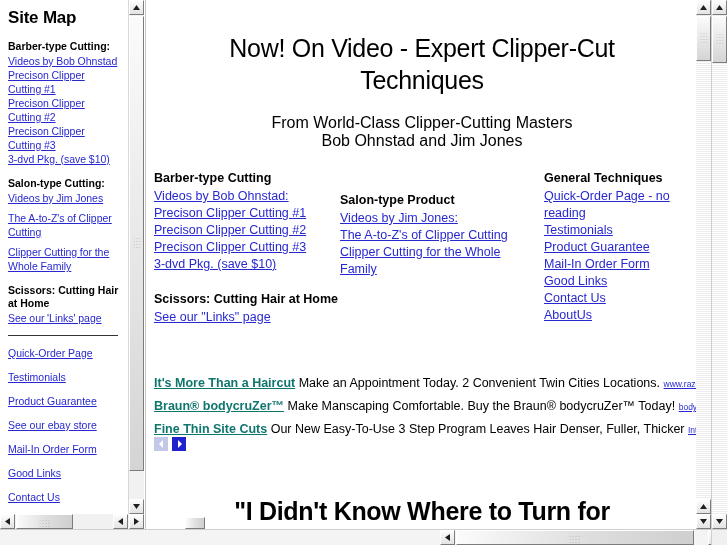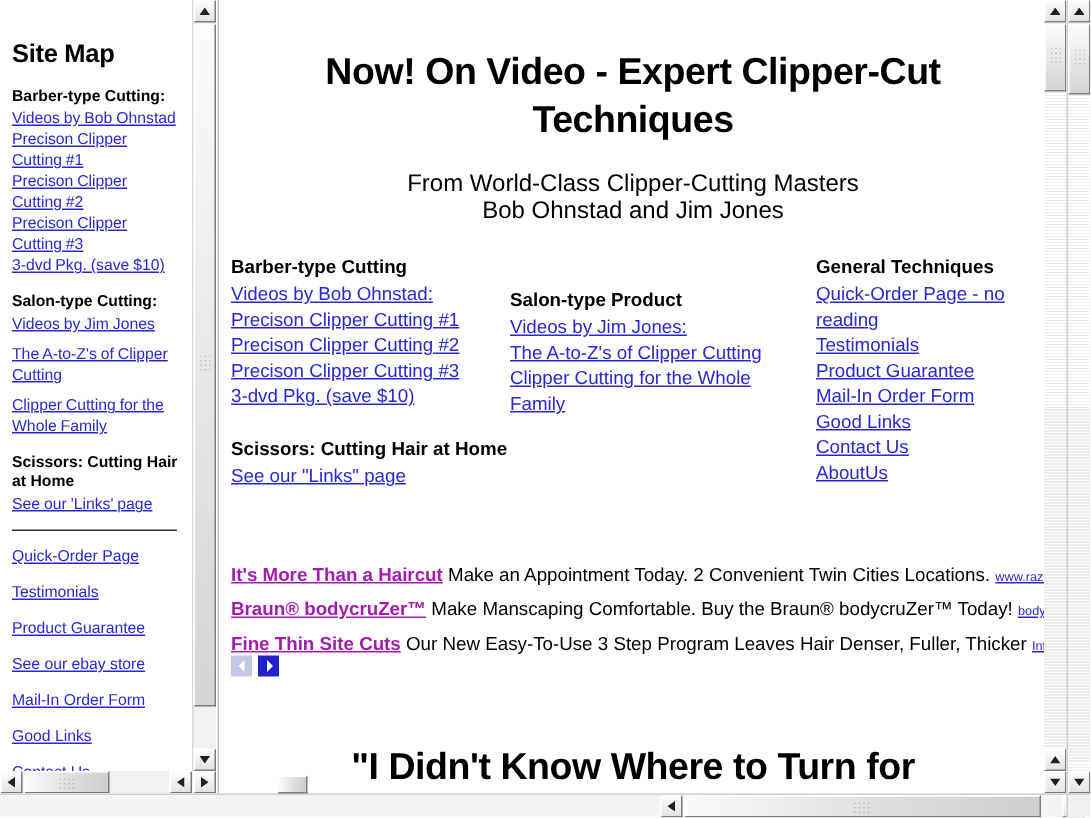--- a/index.html
+++ b/index.html
@@ -33,21 +33,21 @@
     position: absolute;
     left: 0; top: 0;
     width: 144px; height: 529px;
     background: #ffffff;
     overflow: hidden;
   }
   #sidebar-content {
     position: absolute;
     left: 0; top: 0;
     width: 128px; height: 514px;
-    padding: 24px 8px 0 8px;
+    padding: 6px 8px 0 8px;
     overflow: hidden;
     background: #ffffff;
   }
   #sidebar-title {
     font-size: 17px;
     font-weight: bold;
     color: #000;
     margin: 2px 0 12px 0;
     letter-spacing: -0.2px;
   }
@@ -163,21 +163,21 @@
   #main-inner {
     position: absolute;
     left: 0; top: 0;
     width: 552px;
     padding: 0;
   }
 
   #hero-title {
     text-align: center;
     font-size: 25px;
-    font-weight: bold;
+    font-weight: normal;
     color: #000;
     line-height: 32px;
     margin: 32px 38px 0 38px;
     letter-spacing: -0.3px;
   }
   #hero-sub1, #hero-sub2 {
     text-align: center;
     font-size: 16px;
     color: #000;
     line-height: 18px;
@@ -222,21 +222,21 @@
   }
   .promo-row {
     white-space: nowrap;
     overflow: hidden;
     line-height: 22px;
     font-size: 12.5px;
     color: #000;
   }
   .promo-title {
     font-weight: bold;
-    color: #a21caf;
+    color: #0f766e;
     text-decoration: underline;
     cursor: pointer;
   }
   .promo-text { color: #000; }
   .promo-url {
     font-size: 8.5px;
     color: #2828d0;
     text-decoration: underline;
     cursor: pointer;
   }

